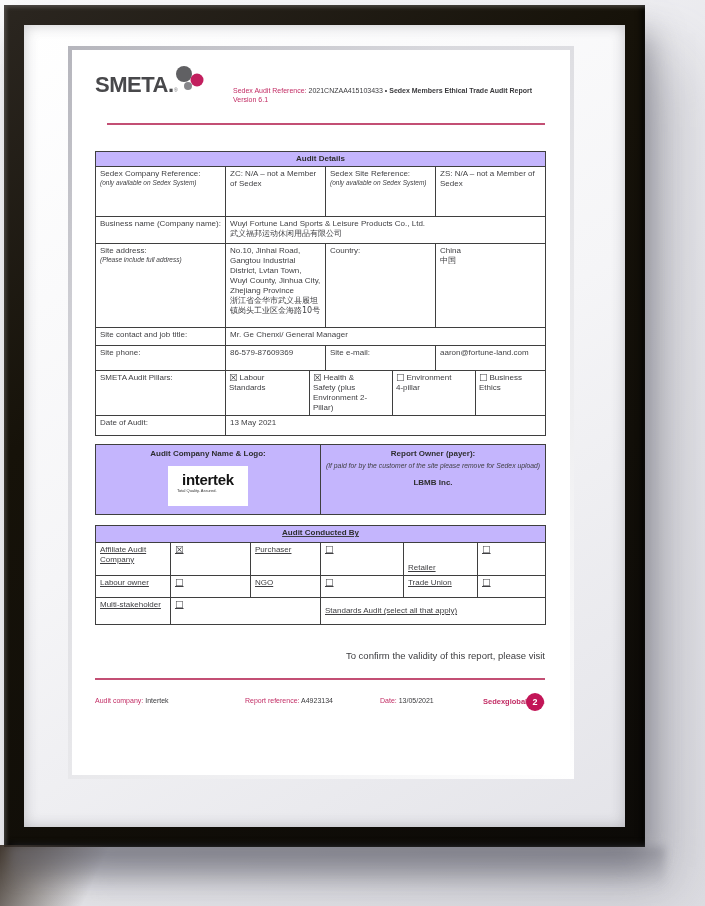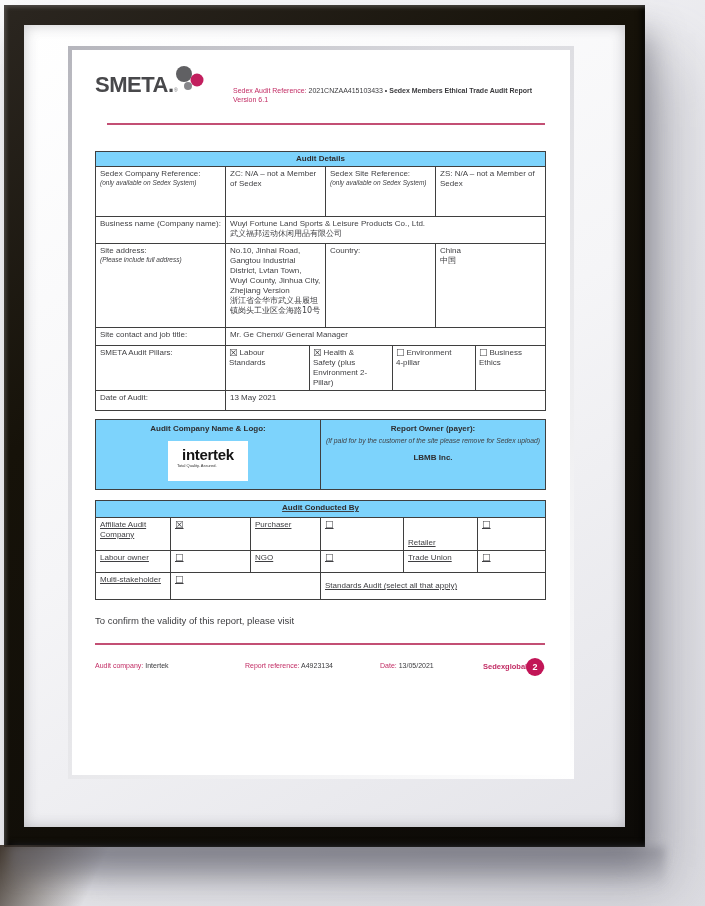--- a/index.html
+++ b/index.html
@@ -32,21 +32,21 @@
   .logo-dots { position:absolute; left:78px; top:-7px; }
   .header-line { font-size:7px; margin-top:20px; margin-left:26px; line-height:1.3; }
   .pink { color:#c22c64; }
   .dark { color:#3a3a3d; }
   .b { font-weight:bold; }
   .rule { height:2px; background:#c34f74; margin:9px 0 0 12px; width:438px; }
 
   
   table { border-collapse:collapse; width:450px; table-layout:fixed; }
   td { border:1px solid #3f3f3f; vertical-align:top; padding:2px 4px; font-size:8px; line-height:1.25; }
-  .gray { background:#7dd3fc; }
+  .gray { background:#c4b5fd; }
   .title-cell { text-align:center; font-weight:bold; color:#2e2e30; font-size:8px; padding:2px; }
   .note { font-style:italic; font-size:6.5px; }
   .t1 { margin-top:26px; }
   .t2 { margin-top:8px; }
   .t3 { margin-top:10px;text-decoration:underline; }
   .p0 { padding:0; }
   .pillar-grid { display:flex; width:100%; height:100%;gap:13px; }
   .pillar-cell { width:80px; padding:2px 3px; }
   .pillar-cell + .pillar-cell { border-left:1px solid #3f3f3f; }
   .cbg { font-family:"DejaVu Sans",sans-serif; font-size:9.5px; line-height:1; vertical-align:-1px; margin-right:2px; }
@@ -55,21 +55,21 @@
   
   .t2 td { height:70px; text-align:center; }
   .intertek-box { width:80px; height:40px; background:#fff; margin:5px auto 0; text-align:center; padding-top:6px; }
   .intertek-name { font-size:15px; font-weight:600; color:#141414; letter-spacing:-0.3px; line-height:1; }
   .intertek-tag { font-size:4px; color:#333; text-align:left; margin-left:9px; margin-top:1px; }
   .owner-note { font-style:italic; font-size:6.8px; margin-top:1px; }
   .owner-value { font-weight:bold; font-size:8px; margin-top:8px; color:#2e2e30; }
 
   
   .para { width:450px; font-size:9.5px; line-height:1.45; margin-top:19px; color:#3c3c3f; }
-  .para2 { margin-top:14px; }
+  .para2 { margin-top:24px;text-align:right; }
   .link { color:#c22c64; text-decoration:underline; }
   .rule2 { height:2px; background:#c34f74; width:450px; margin-top:15px; }
 
   
   .footer { position:relative; height:20px; margin-top:13px; font-size:7px; }
   .f-item { position:absolute; top:4px; white-space:nowrap; }
   .f1 { left:0; } .f2 { left:150px; } .f3 { left:285px; } .f4 { left:360px; font-weight:bold; font-size:7.5px;padding-left:28px; }
   .page-circle { position:absolute; left:431px; top:0; width:18px; height:18px; border-radius:50%;
     background:#c21557; color:#fff; font-size:9px; font-weight:bold; text-align:center; line-height:18px; }
 </style>
@@ -134,32 +134,38 @@
           <div>Wuyi Fortune Land Sports &amp; Leisure Products Co., Ltd.</div>
           <div class="cn">武义福邦运动休闲用品有限公司</div>
         </td>
       </tr>
       <tr>
         <td style="height:84px">
           <div>Site address:</div>
           <div class="note">(Please include full address)</div>
         </td>
         <td>
-          <div>No.10, Jinhai Road, Gangtou Industrial District, Lvtan Town, Wuyi County, Jinhua City, Zhejiang Version</div>
+          <div>No.10, Jinhai Road, Gangtou Industrial District, Lvtan Town, Wuyi County, Jinhua City, Zhejiang Province</div>
           <div class="cn">浙江省金华市武义县履坦镇岗头工业区金海路10号</div>
         </td>
         <td>Country:</td>
         <td>
           <div>China</div>
           <div class="cn">中国</div>
         </td>
       </tr>
       <tr>
         <td style="height:18px">Site contact and job title:</td>
         <td colspan="3">Mr. Ge Chenxi/ General Manager</td>
+      </tr>
+      <tr>
+        <td style="height:25px">Site phone:</td>
+        <td>86-579-87609369</td>
+        <td>Site e-mail:</td>
+        <td>aaron@fortune-land.com</td>
       </tr>
       <tr>
         <td style="height:45px">SMETA Audit Pillars:</td>
         <td colspan="3" class="p0">
           <div class="pillar-grid">
             <div class="pillar-cell"><span class="cbg">☒</span><span>Labour Standards</span></div>
             <div class="pillar-cell"><span class="cbg">☒</span><span>Health &amp; Safety (plus Environment 2-Pillar)</span></div>
             <div class="pillar-cell"><span class="cbg">☐</span><span>Environment 4-pillar</span></div>
             <div class="pillar-cell"><span class="cbg">☐</span><span>Business Ethics</span></div>
           </div>

